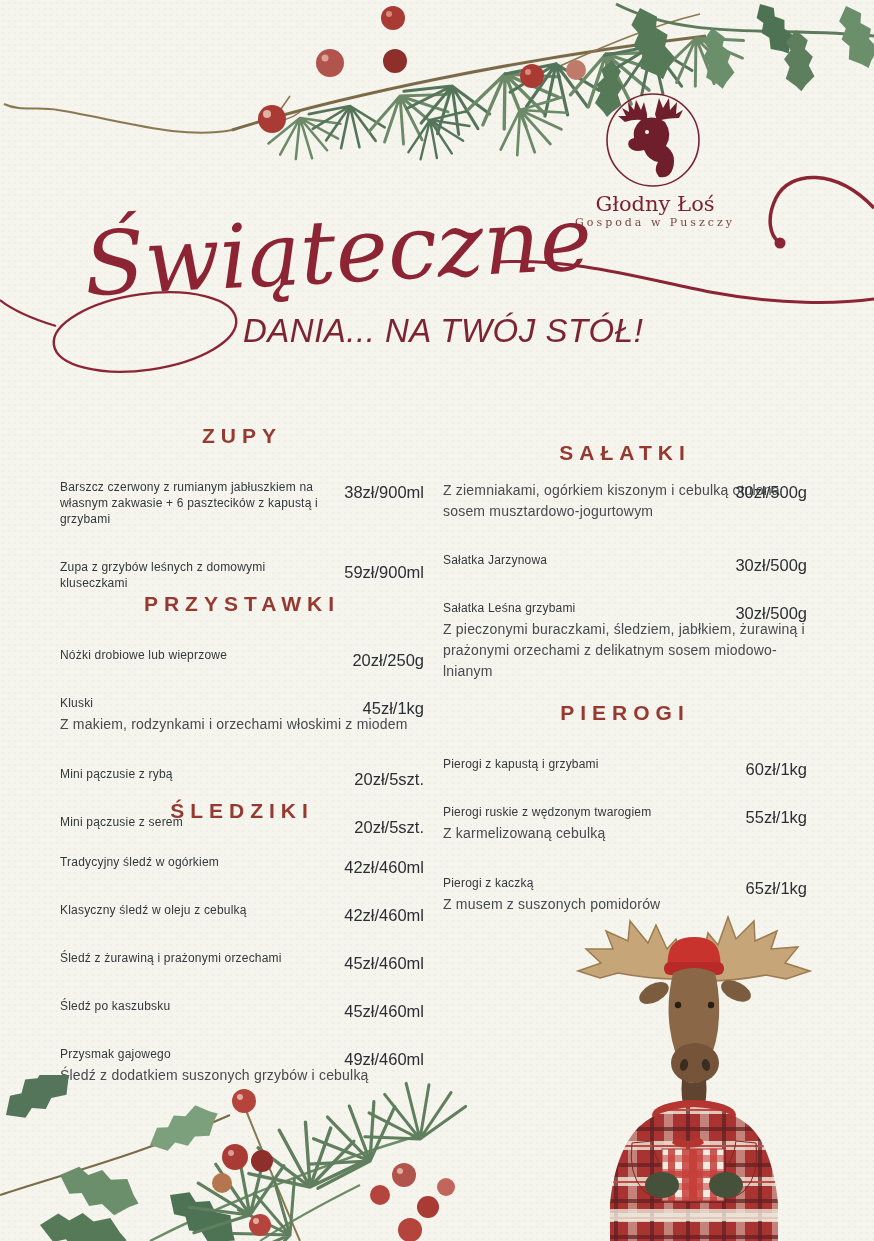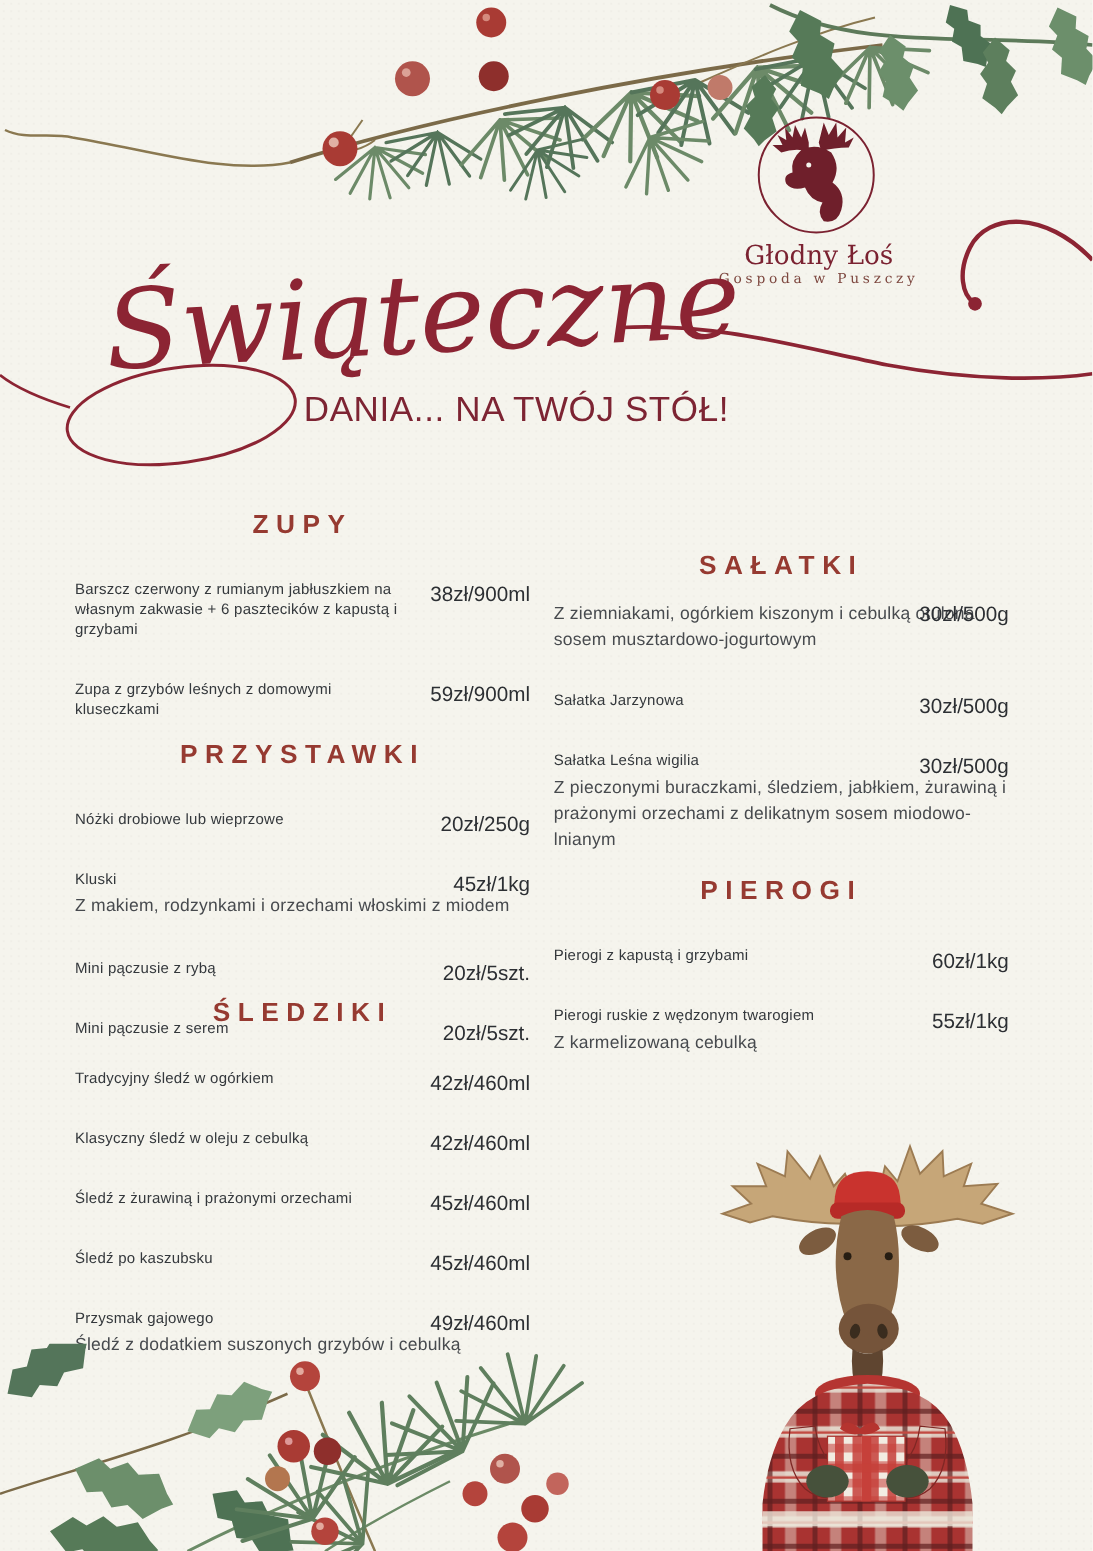--- a/index.html
+++ b/index.html
@@ -25,21 +25,21 @@
   }
 
   
   .script-title{
     position:absolute; left:84px; top:200px;
     font-family:"DejaVu Serif", serif; font-style:italic; font-size:88px;
     color:#8c2433; transform:rotate(-3deg); white-space:nowrap;
   }
   .subtitle{
     position:absolute; left:243px; top:312px;
-    font-size:28px; letter-spacing:0.5px; color:#7d2433; white-space:nowrap;
+    font-size:33px; letter-spacing:0.5px; color:#7d2433; white-space:nowrap;font-style:italic;
   }
 
   
   .section{position:absolute;}
   .col-left{left:60px; width:364px;}
   .col-right{left:443px; width:364px;}
   .section-heading{
     text-align:center; font-size:21px; font-weight:bold; letter-spacing:6px;
     color:#963a31; margin-bottom:15px;
   }
@@ -133,21 +133,21 @@
       <path d="M497,112 C575,108 640,128 710,142 C780,155 838,154 874,149" stroke-width="3"></path>
       <ellipse cx="145" cy="182" rx="92" ry="38" transform="rotate(-8 145 182)" stroke-width="2.4"></ellipse>
       <path d="M56,176 C30,168 10,158 0,150" stroke-width="2.2"></path>
     </g>
     <circle cx="780" cy="93" r="5.5" fill="#8c2433"></circle>
   </svg>
 
   <div class="script-title">Świąteczne</div>
   <div class="subtitle">DANIA... NA TWÓJ STÓŁ!</div>
 
-  <div class="section col-left" style="top:408px;">
+  <div class="section col-left" style="top:424px;">
     <div class="section-heading">ZUPY</div>
     <div class="item">
       <div class="item-name">Barszcz czerwony z rumianym jabłuszkiem na własnym zakwasie + 6 pasztecików z kapustą i grzybami</div>
 
       <div class="item-price">38zł/900ml</div>
     </div>
     <div class="item">
       <div class="item-name">Zupa z grzybów leśnych z domowymi kluseczkami</div>
 
       <div class="item-price">59zł/900ml</div>
@@ -211,37 +211,42 @@
     <div class="item">
       <div class="item-desc">Z ziemniakami, ogórkiem kiszonym i cebulką otulona sosem musztardowo-jogurtowym</div>
       <div class="item-price">30zł/500g</div>
     </div>
     <div class="item">
       <div class="item-name">Sałatka Jarzynowa</div>
 
       <div class="item-price">30zł/500g</div>
     </div>
     <div class="item">
-      <div class="item-name">Sałatka Leśna wigilia</div>
+      <div class="item-name">Sałatka Leśna grzybami</div>
       <div class="item-desc">Z pieczonymi buraczkami, śledziem, jabłkiem, żurawiną i prażonymi orzechami z delikatnym sosem miodowo-lnianym</div>
       <div class="item-price">30zł/500g</div>
     </div>
   </div>
 
   <div class="section col-right" style="top:701px;">
     <div class="section-heading">PIEROGI</div>
     <div class="item">
       <div class="item-name">Pierogi z kapustą i grzybami</div>
 
       <div class="item-price">60zł/1kg</div>
     </div>
     <div class="item">
       <div class="item-name">Pierogi ruskie z wędzonym twarogiem</div>
       <div class="item-desc">Z karmelizowaną cebulką</div>
       <div class="item-price">55zł/1kg</div>
+    </div>
+    <div class="item">
+      <div class="item-name">Pierogi z kaczką</div>
+      <div class="item-desc">Z musem z suszonych pomidorów</div>
+      <div class="item-price">65zł/1kg</div>
     </div>
   </div>
 
   <svg class="abs" style="left:0;top:1075px;" width="500" height="166" viewBox="0 0 500 166">
     <defs>
       <polygon id="holly2" points="0,0 8,-9 14,-6 20,-12 26,-8 34,-12 40,-4 44,0 40,4 34,12 26,8 20,12 14,6 8,9"></polygon>
       <g id="tuft2">
         <path d="M0,0 L-34,-14 M0,0 L-26,-28 M0,0 L-12,-36 M0,0 L4,-38 M0,0 L18,-32 M0,0 L30,-22 M0,0 L36,-10" stroke="#5f7f5e" stroke-width="2" fill="none" stroke-linecap="round"></path>
       </g>
     </defs>

